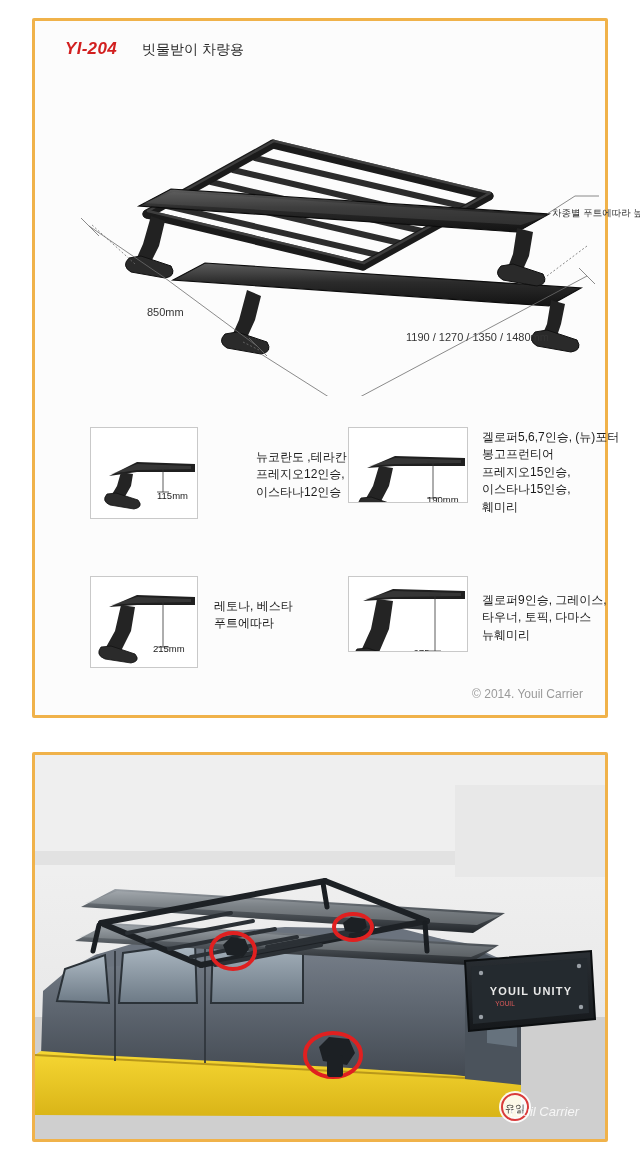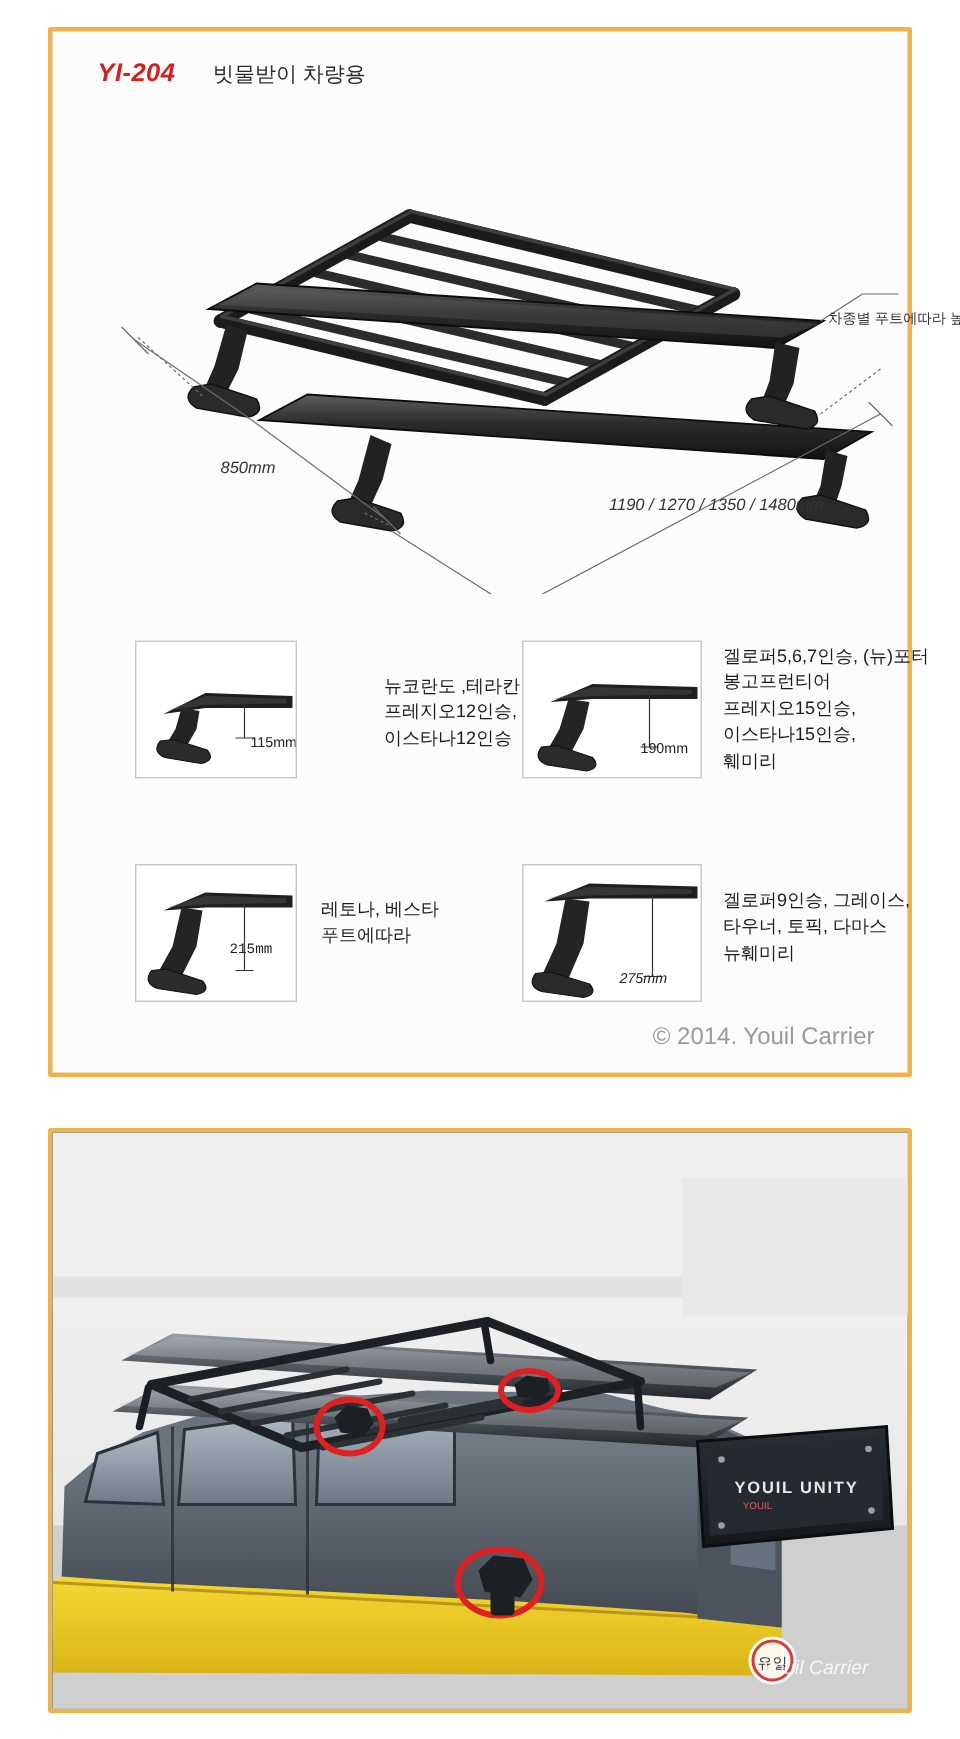--- a/index.html
+++ b/index.html
@@ -47,38 +47,37 @@
   .title-text {
     position: absolute;
     left: 107px; top: 20px;
     font-size: 14px;
     color: #2a2a2a;
   }
 
   .copyright {
     position: absolute;
     right: 22px; bottom: 14px;
-    font-size: 16px;
+    font-size: 12px;
     color: #9a9a9a;
   }
 
   
   #drawing {
     position: absolute;
     left: 12px; top: 45px;
     width: 552px; height: 330px;
   }
   #drawing svg { display: block; }
 
   .dim-label {
     position: absolute;
     font-size: 11px;
     color: #333;
     white-space: nowrap;
-    font-style: italic;
   }
   .note-label {
     position: absolute;
     font-size: 9.5px;
     color: #333;
     line-height: 1.25;
     white-space: nowrap;
   }
 
   
@@ -87,21 +86,21 @@
   }
   .variant .thumb {
     position: absolute;
     left: 0; top: 0;
     width: 108px; height: 92px;
     border: 1px solid #c9c9c9;
     background: #ffffff;
     overflow: hidden;
   }
   .variant.wide .thumb {
-    width: 120px; height: 92px;
+    width: 120px; height: 76px;
   }
   .variant .desc {
     position: absolute;
     font-size: 12px;
     color: #1b1b1b;
     line-height: 1.45;
     white-space: pre-line;
   }
   .hgt {
     position: absolute;
@@ -240,21 +239,21 @@
           <polygon points="18,48 46,34 104,36 104,44 46,44" fill="#1f1f1f"></polygon>
           <polygon points="20,46 46,36 100,38 100,41 46,42" fill="#5a5a5a" opacity=".4"></polygon>
           <path d="M30,44 L26,58 L20,68 L32,72 L40,58 L42,46 Z" fill="#242424"></path>
           <path d="M16,66 q-6,7 3,11 l24,4 q10,-2 4,-9 l-22,-7 z" fill="#2b2b2b" stroke="#111" stroke-width=".8"></path>
           <g stroke="#333" stroke-width=".8" fill="none">
             <line x1="72" y1="40" x2="72" y2="64"></line>
             <line x1="66" y1="40" x2="78" y2="40"></line>
             <line x1="66" y1="64" x2="78" y2="64"></line>
           </g>
         </svg>
-        <span class="hgt" style="left:76px; top:62px;">115mm</span>
+        <span class="hgt" style="left:66px; top:62px;">115mm</span>
       </div>
       <div class="desc" style="left:124px; top:22px; width:150px;margin-left:42px;">뉴코란도 ,테라칸 루프
 프레지오12인승,
 이스타나12인승</div>
     </div>
 
     <div class="variant wide" style="left:313px; top:406px;">
       <div class="thumb">
         <svg width="118" height="90" viewBox="0 0 118 90" xmlns="http://www.w3.org/2000/svg">
           <polygon points="18,40 46,28 116,30 116,38 46,38" fill="#1f1f1f"></polygon>
@@ -282,21 +281,21 @@
           <polygon points="18,30 46,18 104,20 104,28 46,28" fill="#1f1f1f"></polygon>
           <polygon points="20,28 46,20 100,22 100,25 46,26" fill="#5a5a5a" opacity=".4"></polygon>
           <path d="M30,28 L24,54 L14,72 L28,78 L40,54 L44,30 Z" fill="#242424"></path>
           <path d="M10,70 q-6,8 4,12 l26,4 q10,-2 4,-9 l-24,-8 z" fill="#2b2b2b" stroke="#111" stroke-width=".8"></path>
           <g stroke="#333" stroke-width=".8" fill="none">
             <line x1="72" y1="24" x2="72" y2="70"></line>
             <line x1="66" y1="24" x2="78" y2="24"></line>
             <line x1="66" y1="70" x2="78" y2="70"></line>
           </g>
         </svg>
-        <span class="hgt" style="left:62px; top:50px;font-family:Liberation Mono, monospace;">215mm</span>
+        <span class="hgt" style="left:62px; top:66px;">215mm</span>
       </div>
       <div class="desc" style="left:124px; top:22px; width:150px;">레토나, 베스타
 푸트에따라</div>
     </div>
 
     <div class="variant wide" style="left:313px; top:555px;">
       <div class="thumb">
         <svg width="118" height="90" viewBox="0 0 118 90" xmlns="http://www.w3.org/2000/svg">
           <polygon points="14,24 44,12 116,14 116,22 44,22" fill="#1f1f1f"></polygon>
           <polygon points="16,22 44,14 112,16 112,19 44,20" fill="#5a5a5a" opacity=".4"></polygon>

